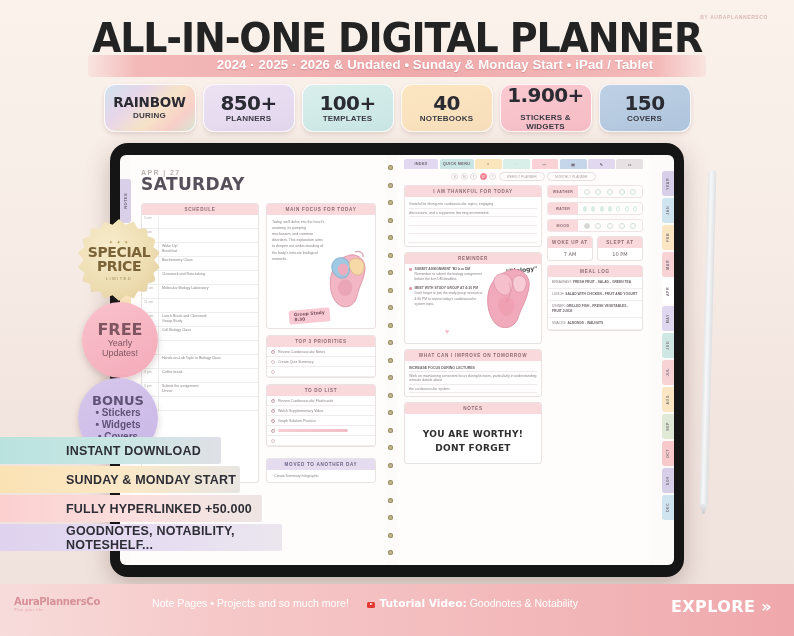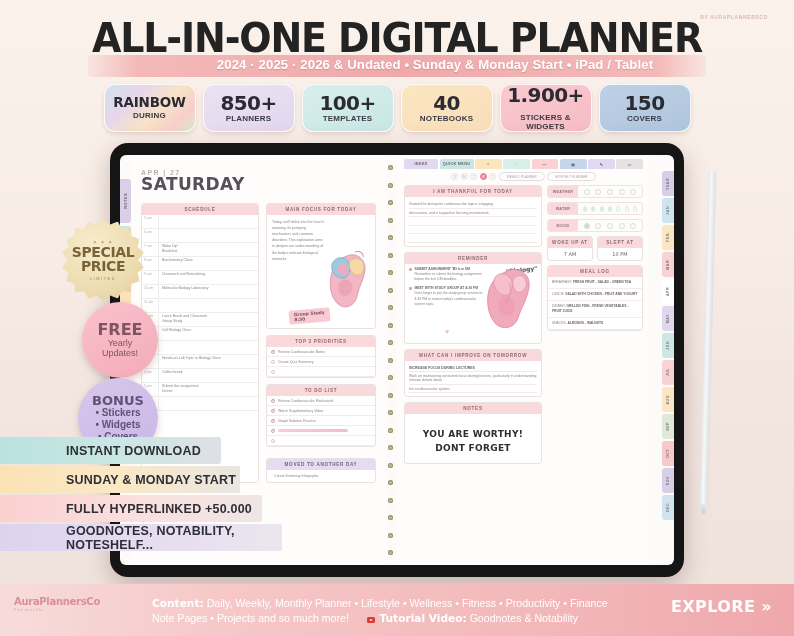--- a/index.html
+++ b/index.html
@@ -152,21 +152,21 @@
   #mtabs { position:absolute; right:0; top:16px; width:12px; }
   .mtab { width:12px; height:25px; border-radius:3px 0 0 3px; margin-bottom:2px;
           display:flex; align-items:center; justify-content:center; }
   .mtab span { font-size:3.6px; font-weight:700; color:#7a727c; writing-mode:vertical-rl; transform:rotate(180deg); letter-spacing:.5px; }
 
   
   .badge { position:absolute; border-radius:50%; display:flex; flex-direction:column;
            align-items:center; justify-content:center; text-align:center;
            box-shadow:0 3px 7px rgba(130,95,90,.28); }
   #badge-price {
-    left:62px; top:219px; width:82px; height:82px;
+    left:78px; top:219px; width:82px; height:82px;
     background:radial-gradient(circle at 38% 32%,#f7eccb 0%,#eddcb0 60%,#dfca96 100%);
     clip-path: polygon(50% 0%,58% 7%,68% 3%,73% 12%,84% 11%,85% 21%,95% 24%,92% 34%,100% 41%,93% 50%,100% 59%,92% 66%,95% 76%,85% 79%,84% 89%,73% 88%,68% 97%,58% 93%,50% 100%,42% 93%,32% 97%,27% 88%,16% 89%,15% 79%,5% 76%,8% 66%,0% 59%,7% 50%,0% 41%,8% 34%,5% 24%,15% 21%,16% 11%,27% 12%,32% 3%,42% 7%);
   }
   #badge-price .stars { font-size:5px; color:#b79c5e; letter-spacing:1px; margin-bottom:1px; }
   #badge-price .t1 { font-family:"DejaVu Sans",sans-serif; font-size:14px; font-weight:900; color:#7a6337; line-height:.95; letter-spacing:-.4px; }
   #badge-price .t2 { font-size:4px; color:#9c8655; letter-spacing:1.5px; margin-top:3px; }
   #badge-free {
     left:82px; top:302px; width:76px; height:76px;
     background:linear-gradient(150deg,#f9c2cc 0%,#f4aab9 100%);
   }
@@ -657,24 +657,20 @@
 </div>
 
 <div id="pencil"></div>
 
 <div id="footer">
   <div id="logo">
     <div id="logo-text">AuraPlannersCo</div>
     <div id="logo-sub">Plan your life</div>
   </div>
   <div id="foot-text">
-    <div class="l1">
-      <b>Content:</b>
-      <span>Daily, Weekly, Monthly Planner • Lifestyle • Wellness • Fitness • Productivity • Finance</span>
-    </div>
     <div class="l2">
       <span>Note Pages • Projects and so much more!</span>
       &nbsp;&nbsp;&nbsp;&nbsp;
       <span class="yt"></span>
       <b>Tutorial Video:</b>
       <span>Goodnotes &amp; Notability</span>
     </div>
   </div>
   <div id="explore">EXPLORE »</div>
 </div>

